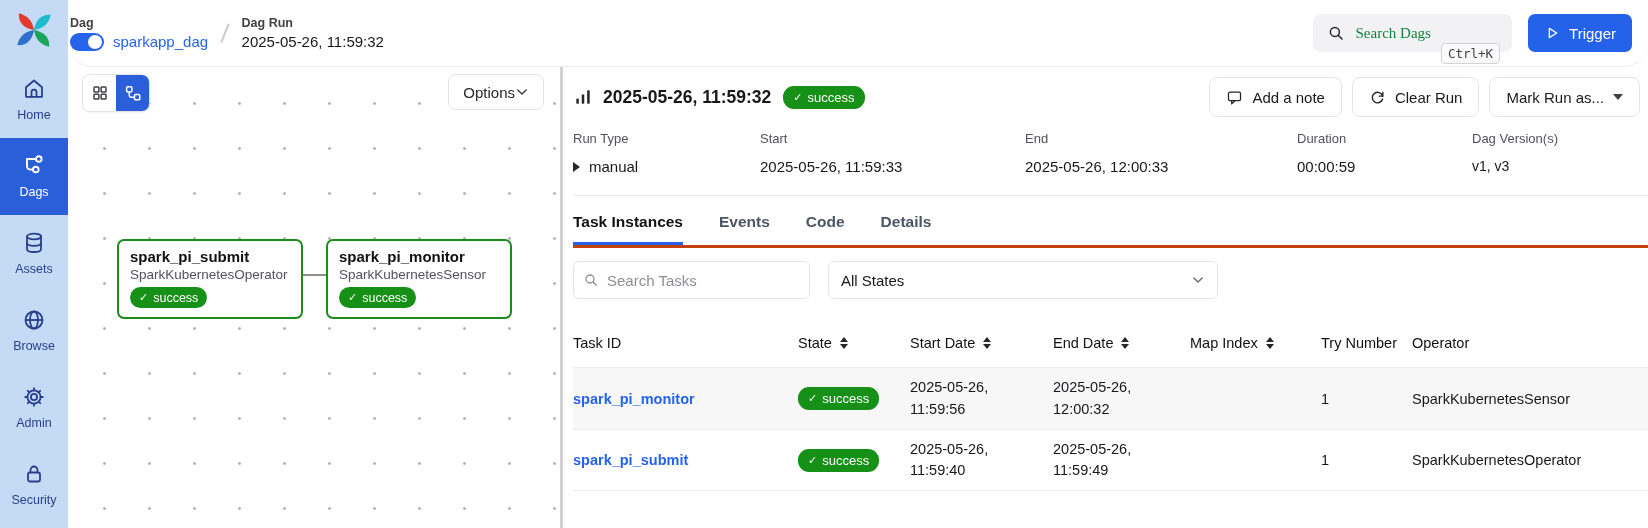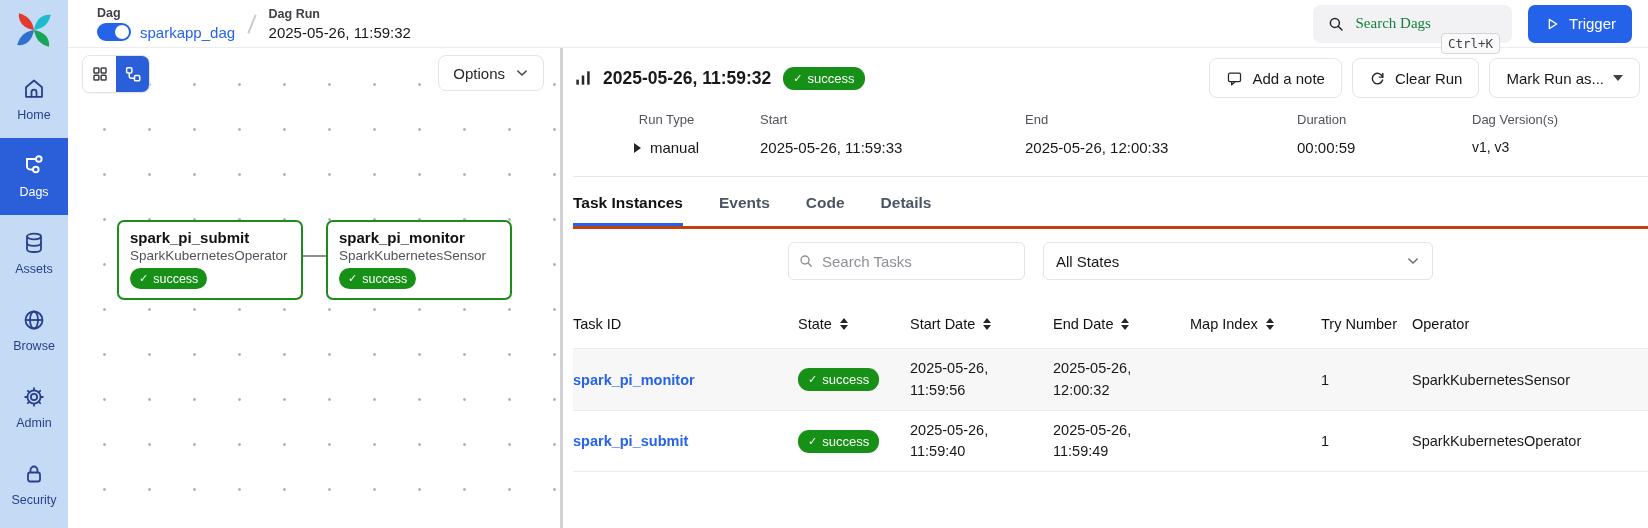--- a/index.html
+++ b/index.html
@@ -13,21 +13,21 @@
   .nav-item { width:100%; height:77px; display:flex; flex-direction:column; align-items:center; justify-content:center; gap:7px; color:#293f8d; cursor:pointer; }
   .nav-item .nav-label { font-size:12.5px; }
   .nav-item.active { background:#2b5fd9; color:#ffffff; }
   .nav-item svg { stroke:#293f8d; }
   .nav-item.active svg { stroke:#fff; }
 
   
   .main { flex:1; display:flex; flex-direction:column; min-width:0; }
 
   
-  .topbar { height:48px; background:#fff; border-bottom:1px solid #ececf0; display:flex; align-items:center; padding:0 16px 0 29px; flex-shrink:0; }
+  .topbar { height:67px; background:#fff; border-bottom:1px solid #ececf0; display:flex; align-items:center; padding:0 16px 0 2px; flex-shrink:0;border-radius:24px; }
   .bc-group { display:flex; flex-direction:column; gap:3px; }
   .bc-label { font-size:12.5px; font-weight:bold; color:#3f3f46; }
   .bc-row { display:flex; align-items:center; gap:9px; }
   .switch { width:34px; height:18px; border-radius:9px; background:#2563eb; position:relative; cursor:pointer; }
   .switch::after { content:""; position:absolute; right:2px; top:2px; width:14px; height:14px; border-radius:50%; background:#fff; }
   .dag-link { color:#2563eb; font-size:15px; cursor:pointer; }
   .bc-sep { width:1.5px; height:20px; background:#c9c9cf; transform:rotate(22deg); margin:0 16px; }
   .run-name { font-size:15px; color:#18181b; }
   .top-spacer { flex:1; }
   .search-dags { display:flex; align-items:center; gap:10px; background:#f2f2f4; border-radius:8px; height:38px; padding:0 12px 0 14px; cursor:pointer; }
@@ -38,53 +38,53 @@
   
   .content { flex:1; display:flex; min-height:0; }
 
   
   .graph-panel { width:492px; flex-shrink:0; position:relative;
     background-image:radial-gradient(circle, #b5b5b9 1.3px, transparent 1.5px);
     background-size:45px 45px; background-position:14px 14px; overflow:hidden; }
   .seg-group { position:absolute; top:7px; left:14px; display:flex; border:1px solid #e4e4e7; border-radius:8px; overflow:hidden; background:#fff; box-shadow:0 1px 2px rgba(0,0,0,.05); }
   .seg-btn { width:33px; height:36px; display:flex; align-items:center; justify-content:center; background:#fff; border:none; cursor:pointer; }
   .seg-btn.active { background:#2b5fd9; }
-  .options-btn { position:absolute; top:7px; right:16px; display:flex; align-items:center; gap:10px; background:#fff; border:1px solid #e4e4e7; border-radius:8px; height:36px; padding:0 14px; font-size:15px; color:#27272a; cursor:pointer; font-family:inherit; }
+  .options-btn { position:absolute; top:7px; right:16px; display:flex; align-items:center; background:#fff; border:1px solid #e4e4e7; border-radius:8px; height:36px; padding:0 14px; font-size:15px; color:#27272a; cursor:pointer; font-family:inherit; }
   .node { position:absolute; width:186px; background:#fff; border:2px solid #1d8c1d; border-radius:7px; padding:7px 11px 9px; cursor:pointer; }
   .node-title { font-size:15px; font-weight:bold; color:#111; }
   .node-sub { font-size:13.5px; color:#52525b; margin-top:2px; }
   .badge { display:inline-flex; align-items:center; gap:5px; background:#169016; color:#fff; border-radius:11px; font-size:12.5px; height:21px; padding:0 9px; margin-top:5px; }
   .badge .chk { font-size:11px; }
   .edge { position:absolute; height:1.6px; background:#8e8e93; }
 
   .v-divider { width:3px; background:#d2d2d6; flex-shrink:0; }
 
   
   .run-panel { flex:1; min-width:0; padding:10px 0 0 10px; display:flex; flex-direction:column; overflow:hidden; }
   .run-header { display:flex; align-items:center; padding-right:8px; }
   .run-title { font-size:17.5px; font-weight:bold; margin:0 12px 0 10px; }
   .run-header .badge { margin-top:0; font-size:13px; height:23px; padding:0 10px; }
   .hdr-btns { margin-left:auto; display:flex; gap:10px; }
   .hdr-btn { display:flex; align-items:center; gap:9px; background:#fff; border:1px solid #e4e4e7; border-radius:8px; height:40px; padding:0 16px; font-size:15px; color:#18181b; cursor:pointer; font-family:inherit; }
   .caret-down { width:0; height:0; border-left:5px solid transparent; border-right:5px solid transparent; border-top:6px solid #3f3f46; }
 
   .meta-row { display:flex; margin-top:14px; padding-bottom:20px; border-bottom:1px solid #e8e8ec; }
   .meta-col { display:flex; flex-direction:column; gap:12px; }
-  .meta-col:nth-child(1){ width:187px;align-items:center; } .meta-col:nth-child(2){ width:265px; }
+  .meta-col:nth-child(1){ width:187px; } .meta-col:nth-child(2){ width:265px; }
   .meta-col:nth-child(3){ width:272px; } .meta-col:nth-child(4){ width:175px; }
   .meta-col:nth-child(5){ flex:1; }
   .meta-label { font-size:13px; color:#52525b; }
   .meta-value { font-size:15px; color:#18181b; display:flex; align-items:center; gap:9px; }
   .play-tri { width:0; height:0; border-top:5px solid transparent; border-bottom:5px solid transparent; border-left:7px solid #27272a; }
 
   .tabs { display:flex; border-bottom:3px solid #c2410c; margin-top:4px; }
   .tab { font-size:15.5px; font-weight:bold; color:#4b5563; padding:13px 0 11px; margin-right:36px; cursor:pointer; border-bottom:3px solid transparent; }
   .tab.active { color:#111; border-bottom-color:#2563eb; }
 
-  .filters { display:flex; gap:18px; margin-top:13px;justify-content:center; }
+  .filters { display:flex; gap:18px; margin-top:13px; }
   .task-search { position:relative; width:237px; }
   .task-search input { width:100%; height:38px; border:1px solid #e4e4e7; border-radius:6px; padding:0 10px 0 33px; font-size:15px; font-family:inherit; color:#18181b; outline:none; }
   .task-search input::placeholder { color:#8e8e96; }
   .task-search svg { position:absolute; left:10px; top:11px; }
   .state-select { width:390px; height:38px; border:1px solid #e4e4e7; border-radius:6px; display:flex; align-items:center; padding:0 12px; font-size:15px; color:#18181b; cursor:pointer; background:#fff; }
   .state-select .chev { margin-left:auto; }
 
   .ti-table { margin-top:20px; }
   .t-grid { display:grid; grid-template-columns:225px 112px 143px 137px 131px 91px 188px; align-items:center; }
   .t-head { height:48px; font-size:14.5px; color:#111; }

